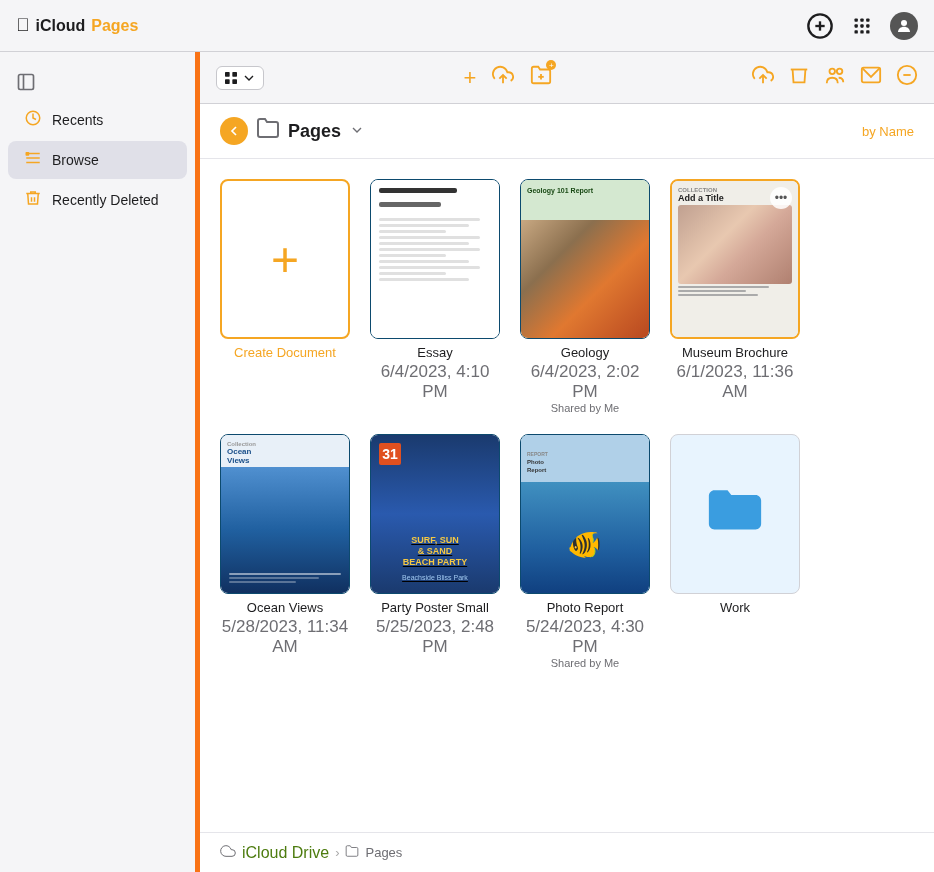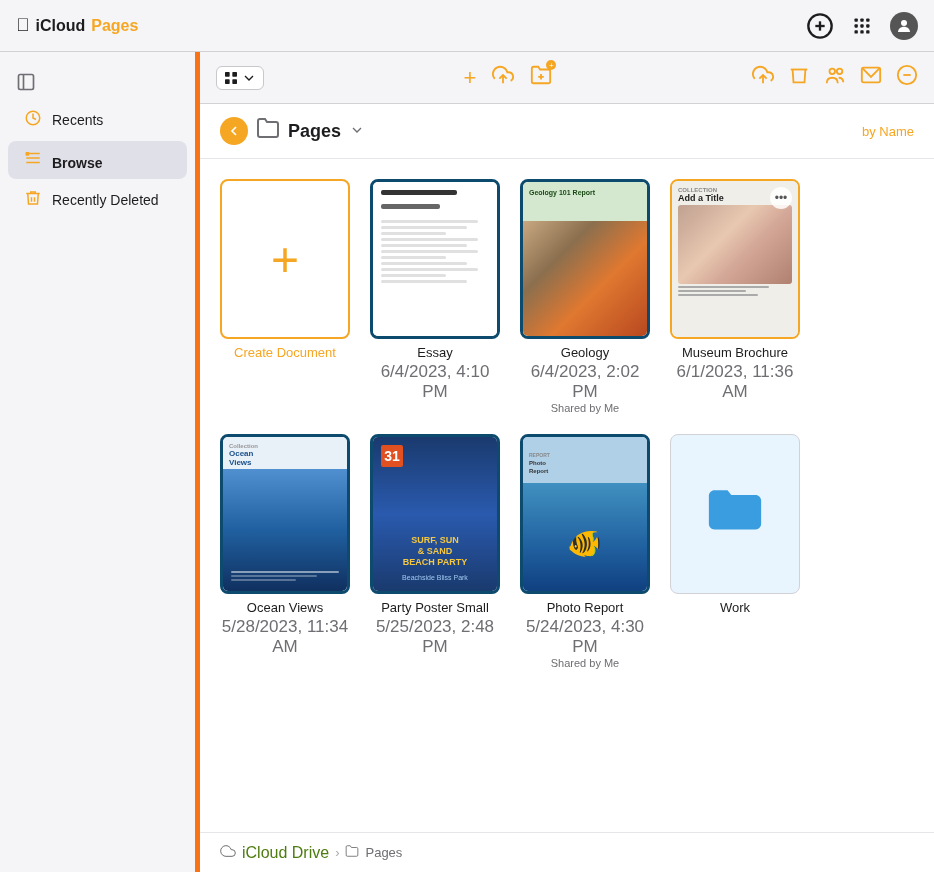--- a/index.html
+++ b/index.html
@@ -105,22 +105,21 @@
       gap: 10px;
       padding: 8px 16px;
       cursor: pointer;
       border-radius: 8px;
       margin: 1px 8px;
       font-size: 14px;
       color: #1d1d1f;
     }
     .sidebar-item.active {
       background: #e0e0e8;
-      font-weight: 700;
-      align-items: flex-end;
+      font-weight: 400;
     }
     .sidebar-item-icon {
       font-size: 16px;
     }
     .icon-recents { color: #f5a623; }
     .icon-browse { color: #f5a623; }
     .icon-deleted { color: #f5a623; }
 
     
     .content {
@@ -242,21 +241,21 @@
       display: flex;
       flex-direction: column;
       align-items: center;
       width: 130px;
       cursor: pointer;
     }
     .file-thumb {
       width: 130px;
       height: 160px;
       border-radius: 8px;
-      border: 3px solid #0c4a6e;
+      border: 1px solid #0c4a6e;
       background: #f9f9f9;
       display: flex;
       align-items: center;
       justify-content: center;
       position: relative;
       overflow: hidden;
     }
     .file-thumb.selected {
       border: 2.5px solid #f5a623;
     }
@@ -397,20 +396,21 @@
       width: 100%;
       height: 100%;
       background: linear-gradient(180deg, #1a3a6e 0%, #2a5aae 50%, #1a3a6e 100%);
       display: flex;
       flex-direction: column;
       align-items: center;
       justify-content: center;
       padding: 8px;
       overflow: hidden;
       position: relative;
+      text-decoration: underline;
     }
     .party-header {
       font-size: 9px;
       font-weight: 800;
       color: #f5c842;
       text-align: center;
       line-height: 1.2;
       text-transform: uppercase;
       margin-top: 48px;
     }

